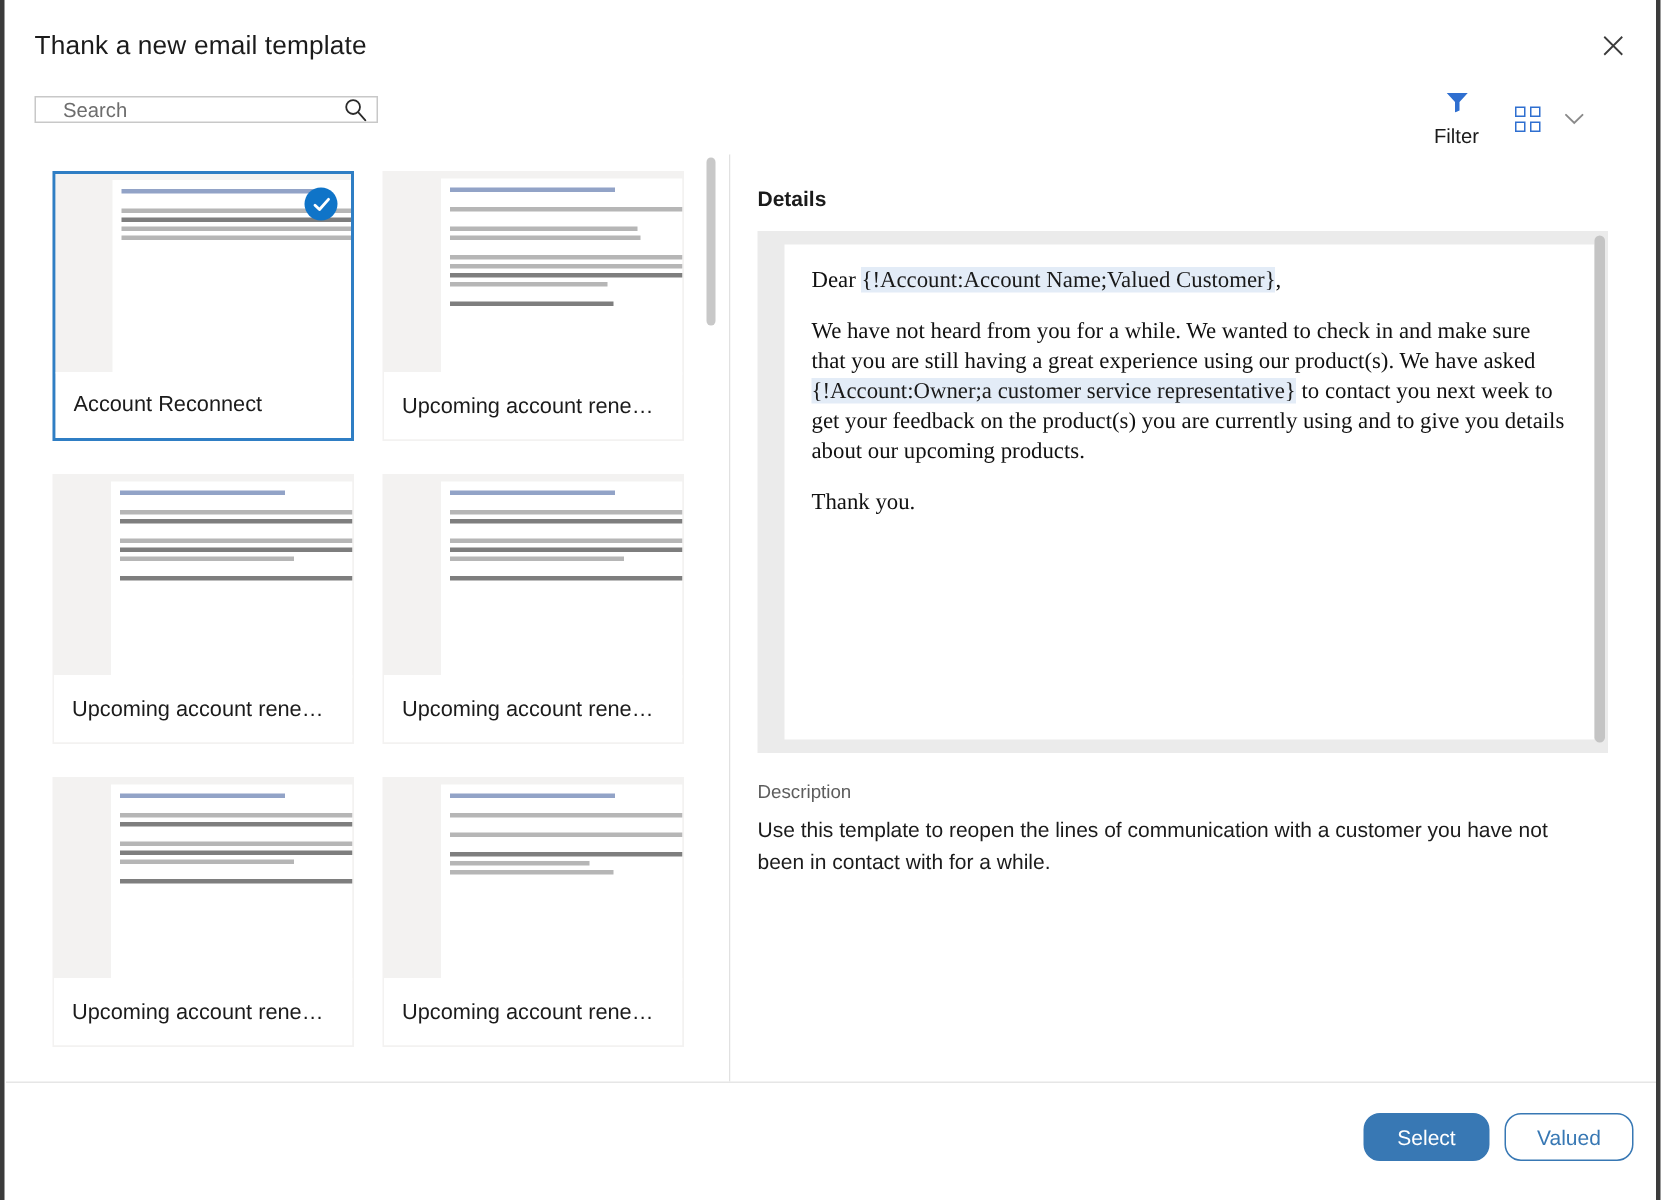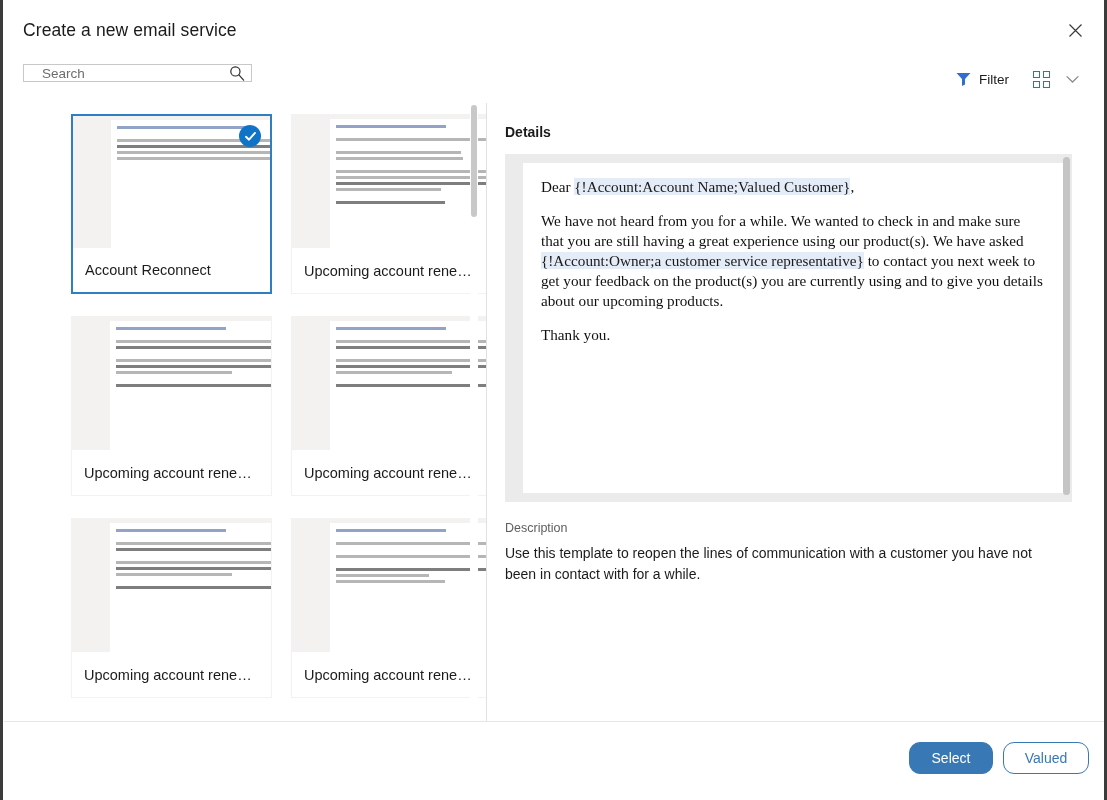--- a/index.html
+++ b/index.html
@@ -80,20 +80,21 @@
     position: absolute;
     left: 950px; top: 65px;
     height: 28px;
     display: flex; align-items: center;
     gap: 0px;
   }
   .filter-btn {
     display: flex; align-items: center; gap: 8px;
     padding: 4px 6px;
     cursor: pointer;
+    flex-direction: column;
   }
   .filter-label {
     font-size: 13.5px;
     color: #1b1b1b;
   }
   .view-btn {
     display: flex; align-items: center; justify-content: center;
     padding: 4px 6px; margin-left: 12px;
     cursor: pointer;
   }
@@ -116,21 +117,20 @@
   .grid-ico span.c { left: 0; top: 10px; }
   .grid-ico span.d { left: 10px; top: 10px; }
 
   
   .left-pane {
     position: absolute;
     left: 4px; top: 103px;
     width: 481px; height: 618px;
     overflow: hidden;
     background: #ffffff;
-    margin-left: 36px;
   }
   .cards-wrap {
     position: absolute;
     left: 0; top: 0;
     width: 462px;
   }
   .divider-v {
     position: absolute;
     left: 486px; top: 103px;
     width: 1px; height: 618px;
@@ -319,21 +319,21 @@
   }
 </style>
 </head>
 <body>
 
 <div id="dialog">
 
   <div class="page-edge"></div>
   <div class="page-edge-right"></div>
 
-  <div class="dlg-title">Create a new email service</div>
+  <div class="dlg-title">Thank a new email template</div>
 
   <div class="close-btn">
     <svg width="15" height="15" viewBox="0 0 15 15">
       <path d="M1.5 1.5 L13.5 13.5 M13.5 1.5 L1.5 13.5" stroke="#3b3b3b" stroke-width="1.2" fill="none"></path>
     </svg>
   </div>
 
   <div class="search-box">
     <input class="search-input" type="text" placeholder="Search" style="">
     <span class="search-icon">

